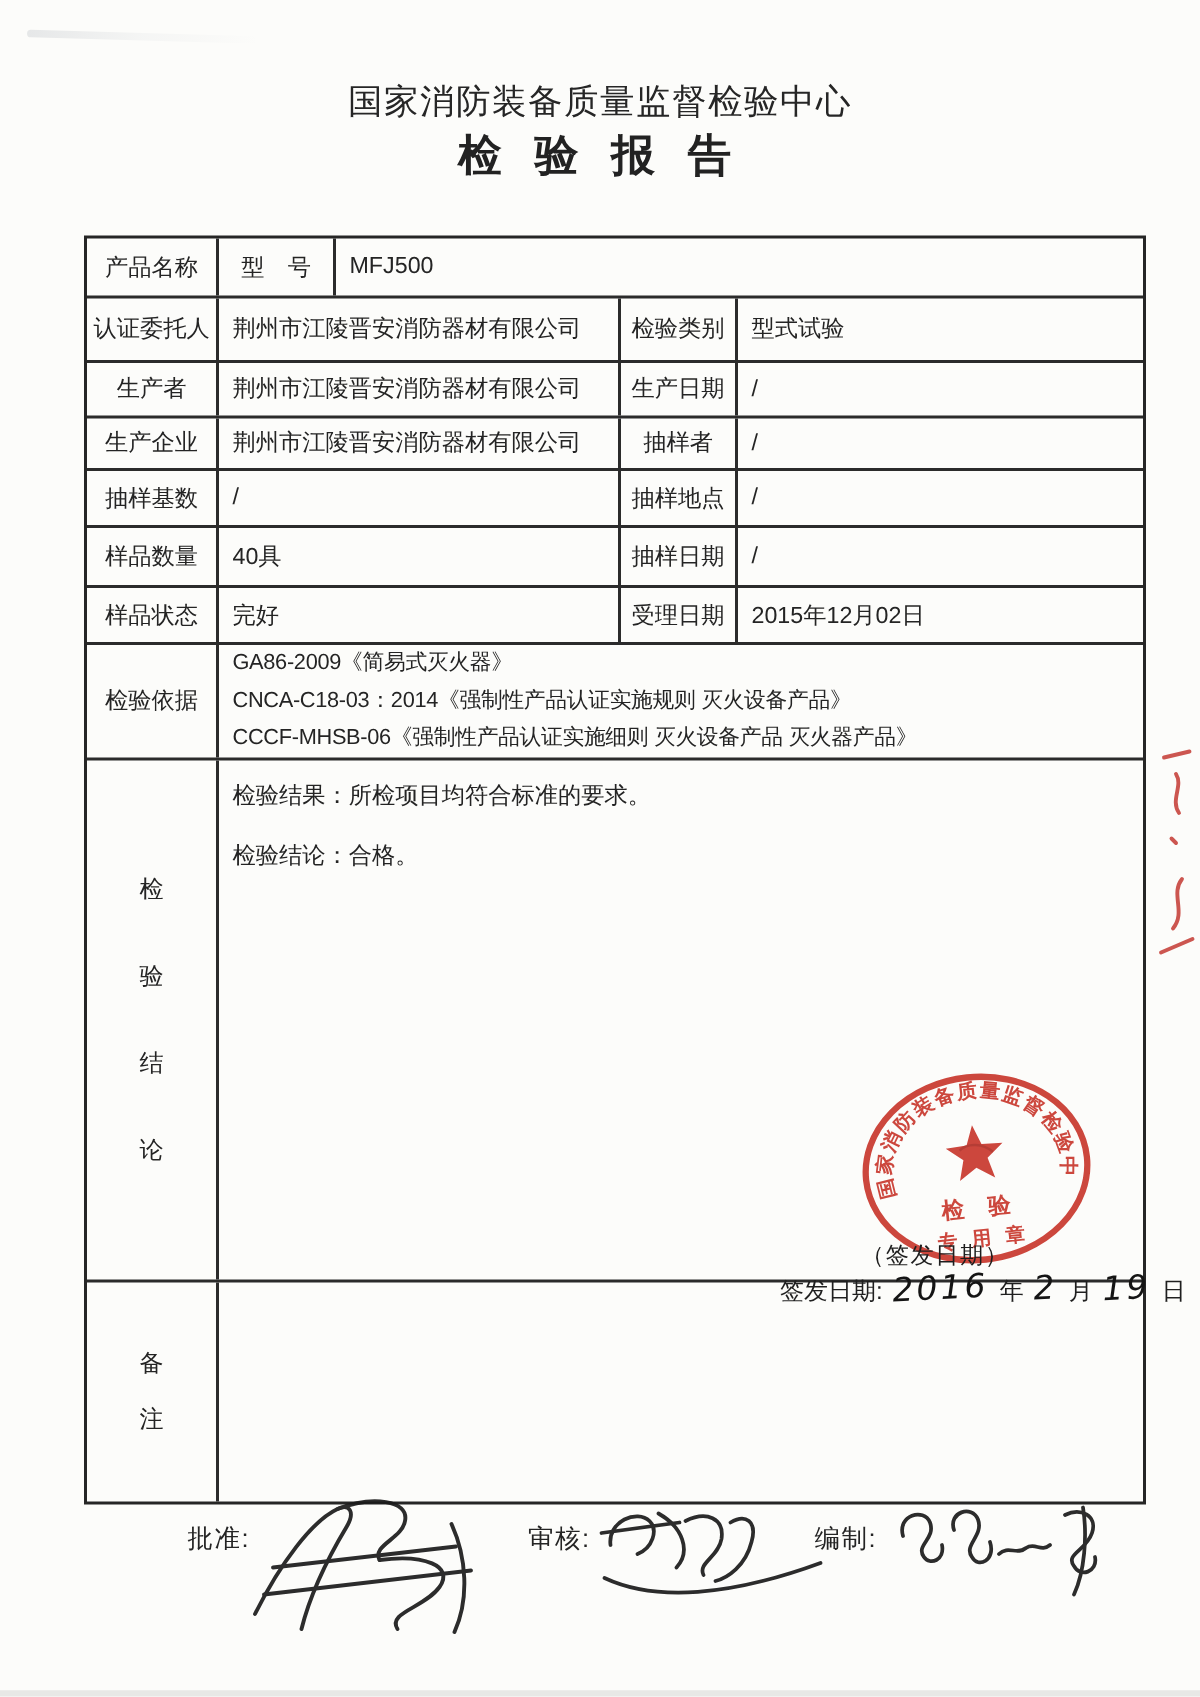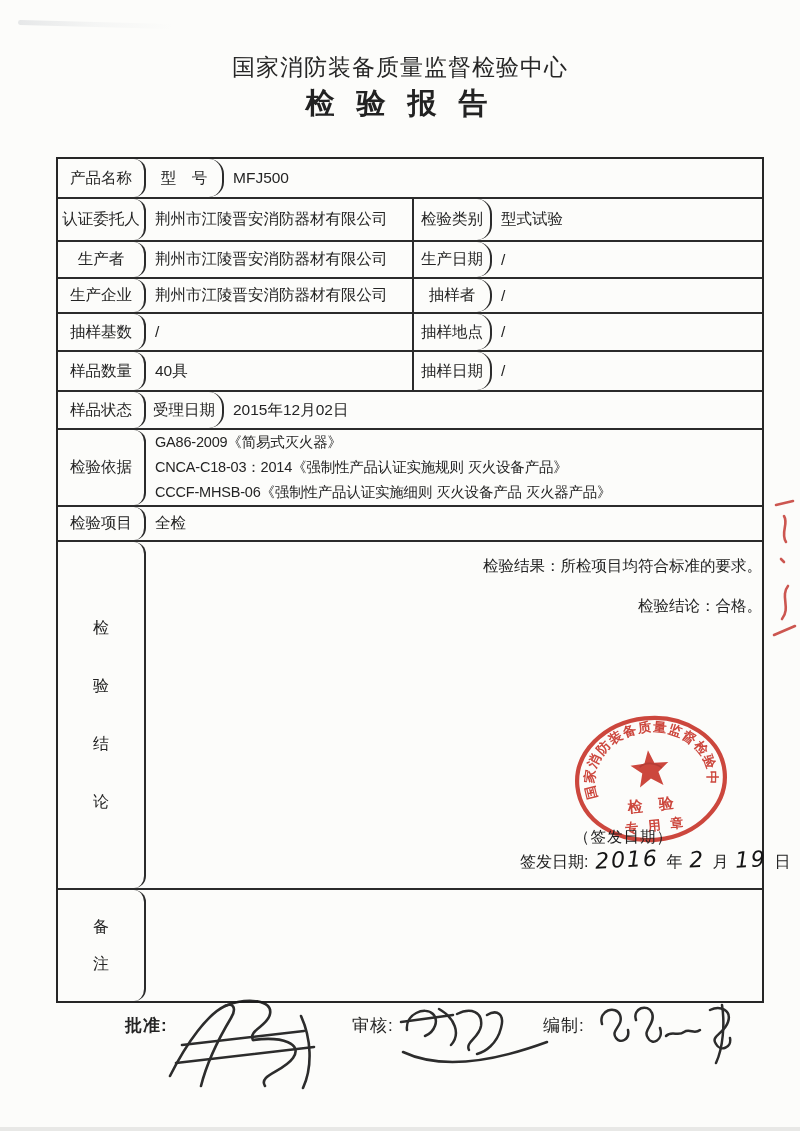--- a/index.html
+++ b/index.html
@@ -20,44 +20,44 @@
   .report-no{font-size:18px;letter-spacing:1px;color:#2a2a2a;}
   .page-info{font-size:15.5px;color:#2a2a2a;display:flex;gap:18px;letter-spacing:2px;}
 
   .tbl{position:absolute;left:56px;top:157px;width:708px;height:846px;
     border:2px solid #262626;box-sizing:border-box;display:flex;flex-direction:column;}
   .trow{display:flex;border-bottom:2px solid #2b2b2b;flex:0 0 auto;box-sizing:border-box;}
   .trow:last-child{border-bottom:none;flex:1 1 auto;}
   .tc{box-sizing:border-box;border-right:2px solid #2b2b2b;display:flex;align-items:center;
     font-size:15.5px;color:#242424;overflow:hidden;}
   .tc:last-child{border-right:none;}
-  .c1{flex:0 0 88px;justify-content:center;text-align:center;padding:2px;border-radius:12px;}
+  .c1{flex:0 0 88px;justify-content:center;text-align:center;padding:2px;}
   .c2{flex:0 0 268px;padding-left:9px;}
-  .c3{flex:0 0 78px;justify-content:center;text-align:center;padding:2px;border-radius:15px;}
+  .c3{flex:0 0 78px;justify-content:center;text-align:center;padding:2px;}
   .c4{flex:1 1 auto;padding-left:9px;text-align:center;}
   .cwide{flex:1 1 auto;padding-left:9px;}
   .h40{height:40px}.h43{height:43px}.h37{height:37px}.h35{height:35px}
   .h38{height:38px}.h77{height:77px}.h348{height:348px}
   .basis-lines{display:flex;flex-direction:column;gap:2px;font-size:14.5px;line-height:23px;letter-spacing:-.2px;}
   .vlabel{flex-direction:column;justify-content:center;}
   .vlabel.c1{display:flex;}
   .vlabel span{display:block;font-size:16px;}
   .gap37{gap:37px;}
   .gap16{gap:16px;}
-  .concl-cell{position:relative;align-items:flex-end;flex-direction:column;padding:14px 0 0 9px;gap:20px;display:flex;}
+  .concl-cell{position:relative;align-items:flex-start;flex-direction:column;padding:14px 0 0 9px;gap:20px;display:flex;}
   .concl-cell div{line-height:20px;}
 
   .stamp{position:absolute;left:567px;top:706px;width:168px;height:140px;opacity:.92;}
   .stamp-caption{position:absolute;left:574px;top:827px;font-size:15.5px;color:#1d1d1d;letter-spacing:1px;}
   .sign-date{position:absolute;left:520px;top:851px;display:flex;align-items:baseline;gap:7px;font-size:16px;color:#1f1f1f;}
   .hand{font-family:"DejaVu Sans",sans-serif;font-style:italic;font-size:22px;color:#141414;
     transform:rotate(-3deg);letter-spacing:2px;line-height:18px;}
 
   .sig-label{position:absolute;top:1014px;font-size:17px;color:#242424;letter-spacing:1px;}
-  .lbl-approve{left:125px;font-weight:bold;}
+  .lbl-approve{left:125px;}
   .lbl-review{left:352px;}
   .lbl-prepare{left:543px;}
   .sig-svg{position:absolute;}
   .edge-marks{position:absolute;left:768px;top:496px;}
 </style>
 </head>
 <body>
 
 <div class="page">
 
@@ -105,39 +105,36 @@
 
     <div class="trow h40">
       <div class="tc c1">样品数量</div>
       <div class="tc c2">40具</div>
       <div class="tc c3">抽样日期</div>
       <div class="tc c4">/</div>
     </div>
 
     <div class="trow h38">
       <div class="tc c1">样品状态</div>
+      <div class="tc c2">完好</div>
       <div class="tc c3">受理日期</div>
       <div class="tc c4">2015年12月02日</div>
     </div>
 
     <div class="trow h77">
       <div class="tc c1">检验依据</div>
       <div class="tc cwide">
         <div class="basis-lines">
           <span>GA86-2009《简易式灭火器》</span>
           <span>CNCA-C18-03：2014《强制性产品认证实施规则 灭火设备产品》</span>
           <span>CCCF-MHSB-06《强制性产品认证实施细则 灭火设备产品 灭火器产品》</span>
         </div>
       </div>
     </div>
 
-    <div class="trow h35">
-      <div class="tc c1">检验项目</div>
-      <div class="tc cwide">全检</div>
-    </div>
 
     <div class="trow h348">
       <div class="tc c1 vlabel gap37">
         <span>检</span>
         <span>验</span>
         <span>结</span>
         <span>论</span>
       </div>
       <div class="tc cwide concl-cell">
         <div>检验结果：所检项目均符合标准的要求。</div>

